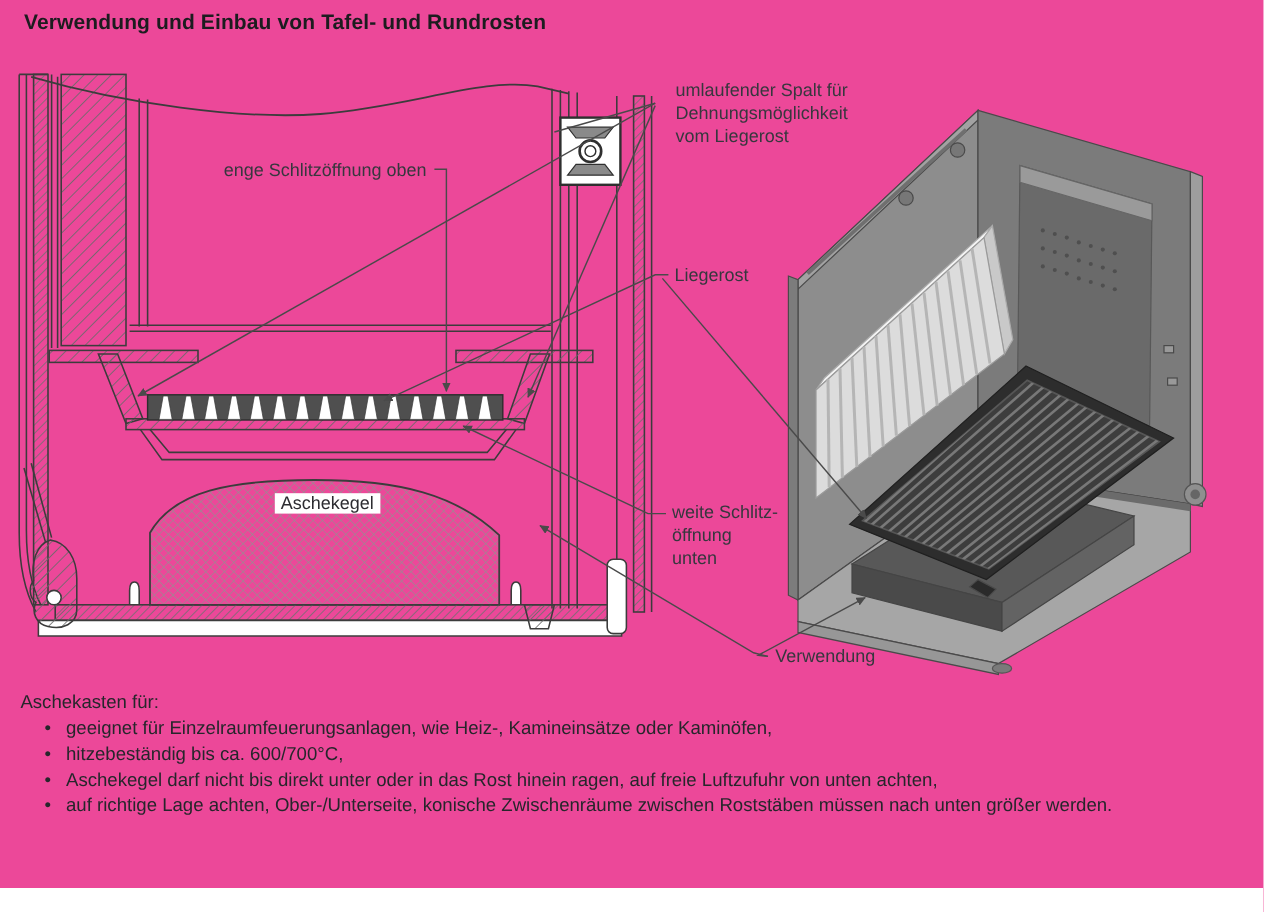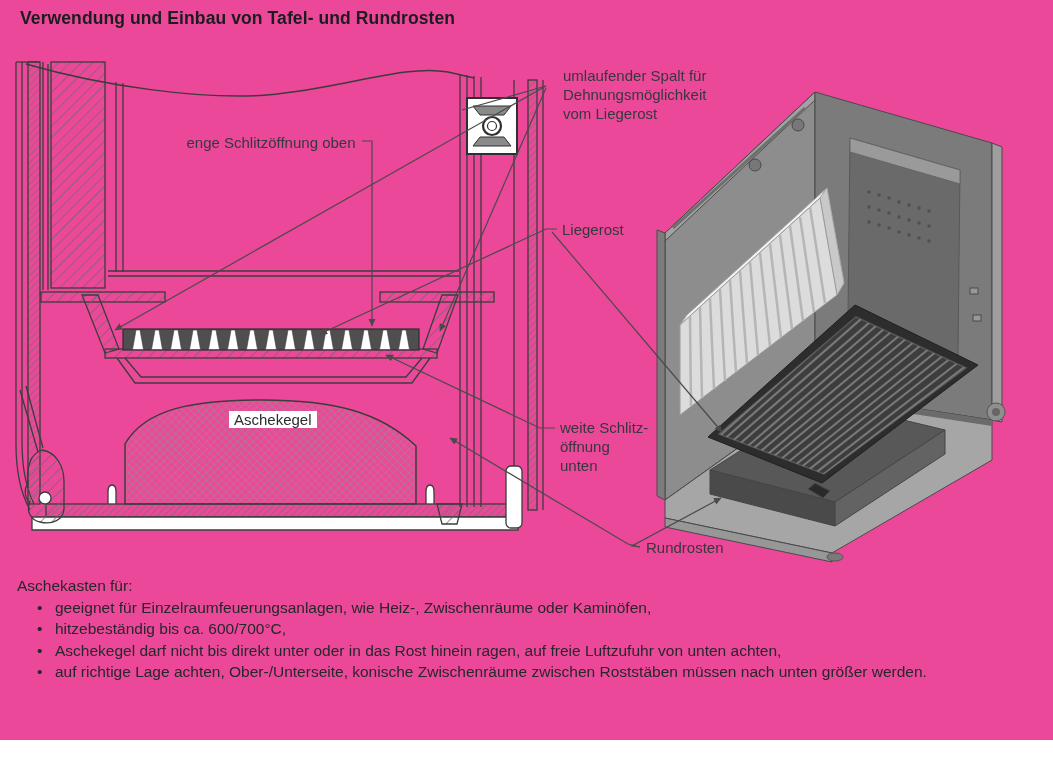--- a/index.html
+++ b/index.html
@@ -253,29 +253,29 @@
   </svg>
 
   <div class="fig-label lbl-enge">enge Schlitzöffnung oben</div>
   <div class="fig-label lbl-umlauf">umlaufender Spalt für
 Dehnungsmöglichkeit
 vom Liegerost</div>
   <div class="fig-label lbl-liegerost">Liegerost</div>
   <div class="fig-label lbl-weite">weite Schlitz-
 öffnung
 unten</div>
-  <div class="fig-label lbl-aschekasten">Rundrosten</div>
+  <div class="fig-label lbl-aschekasten">Verwendung</div>
   <div class="chip">Aschekegel</div>
 
   <div class="textblock">
     <div class="grp1">
       <h2>Aschekasten für:</h2>
       <ul>
 
-      <li>geeignet für Einzelraumfeuerungsanlagen, wie Heiz-, Zwischenräume oder Kaminöfen,</li>
+      <li>geeignet für Einzelraumfeuerungsanlagen, wie Heiz-, Kamineinsätze oder Kaminöfen,</li>
           <li>hitzebeständig bis ca. 600/700°C,</li>
         </ul>
     </div>
     <div class="grp2">
       <ul>
 
       <li>Aschekegel darf nicht bis direkt unter oder in das Rost hinein ragen, auf freie Luftzufuhr von unten achten,</li>
           <li>auf richtige Lage achten, Ober-/Unterseite, konische Zwischenräume zwischen Roststäben müssen nach unten größer werden.</li>
         </ul>
     </div>

